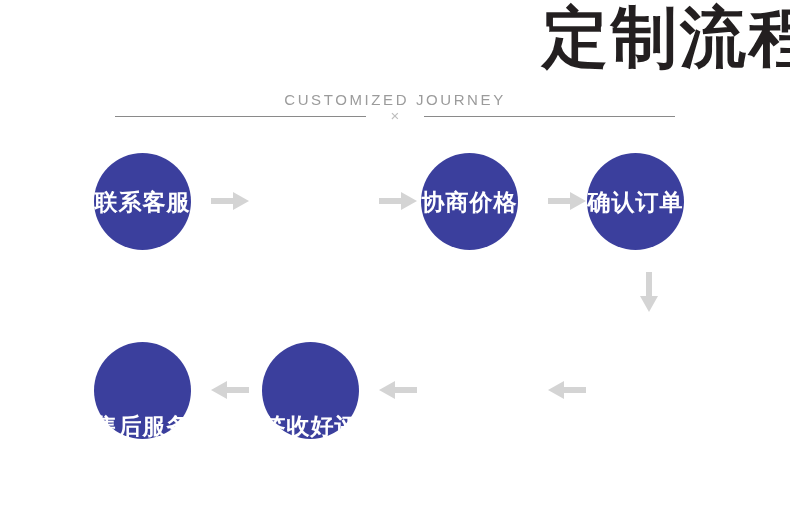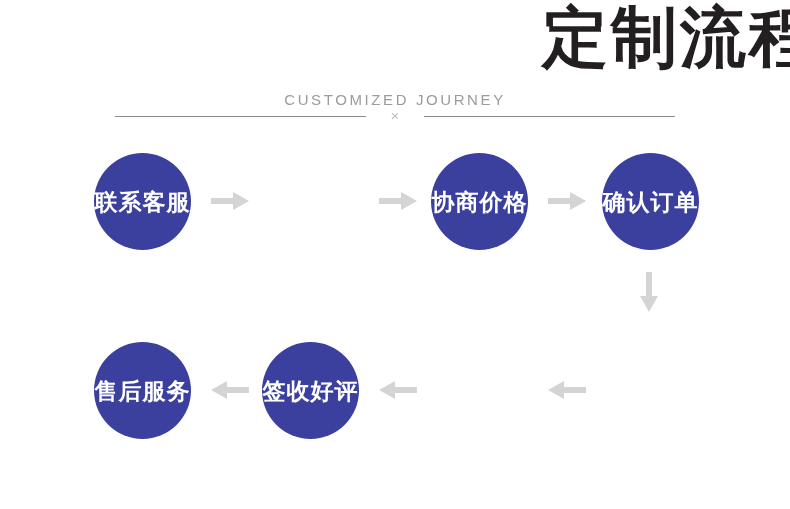--- a/index.html
+++ b/index.html
@@ -101,26 +101,26 @@
     line-height: 26px;
     font-weight: bold;
     letter-spacing: 1px;
     font-family: "DejaVu Sans", "Liberation Sans", sans-serif;
     white-space: nowrap;
   }
 
   
   .row1 { top: 23px; }
   
-  .row2 { top: 212px; }
+  .row2 { top: 212px; align-items: flex-end; }
 
   .c1 { left: 94px;  }
   .c2 { left: 262px; }
-  .c3 { left: 431px; }
-  .c4 { left: 602px; }
+  .c3 { left: 421px; }
+  .c4 { left: 587px; }
 
   
   .arrow-h {
     position: absolute;
     width: 38px;
     height: 22px;
     top: 60px; 
   }
   .arrow-h.row2pos { top: 249px; }
   .arrow-h svg { display: block; }

